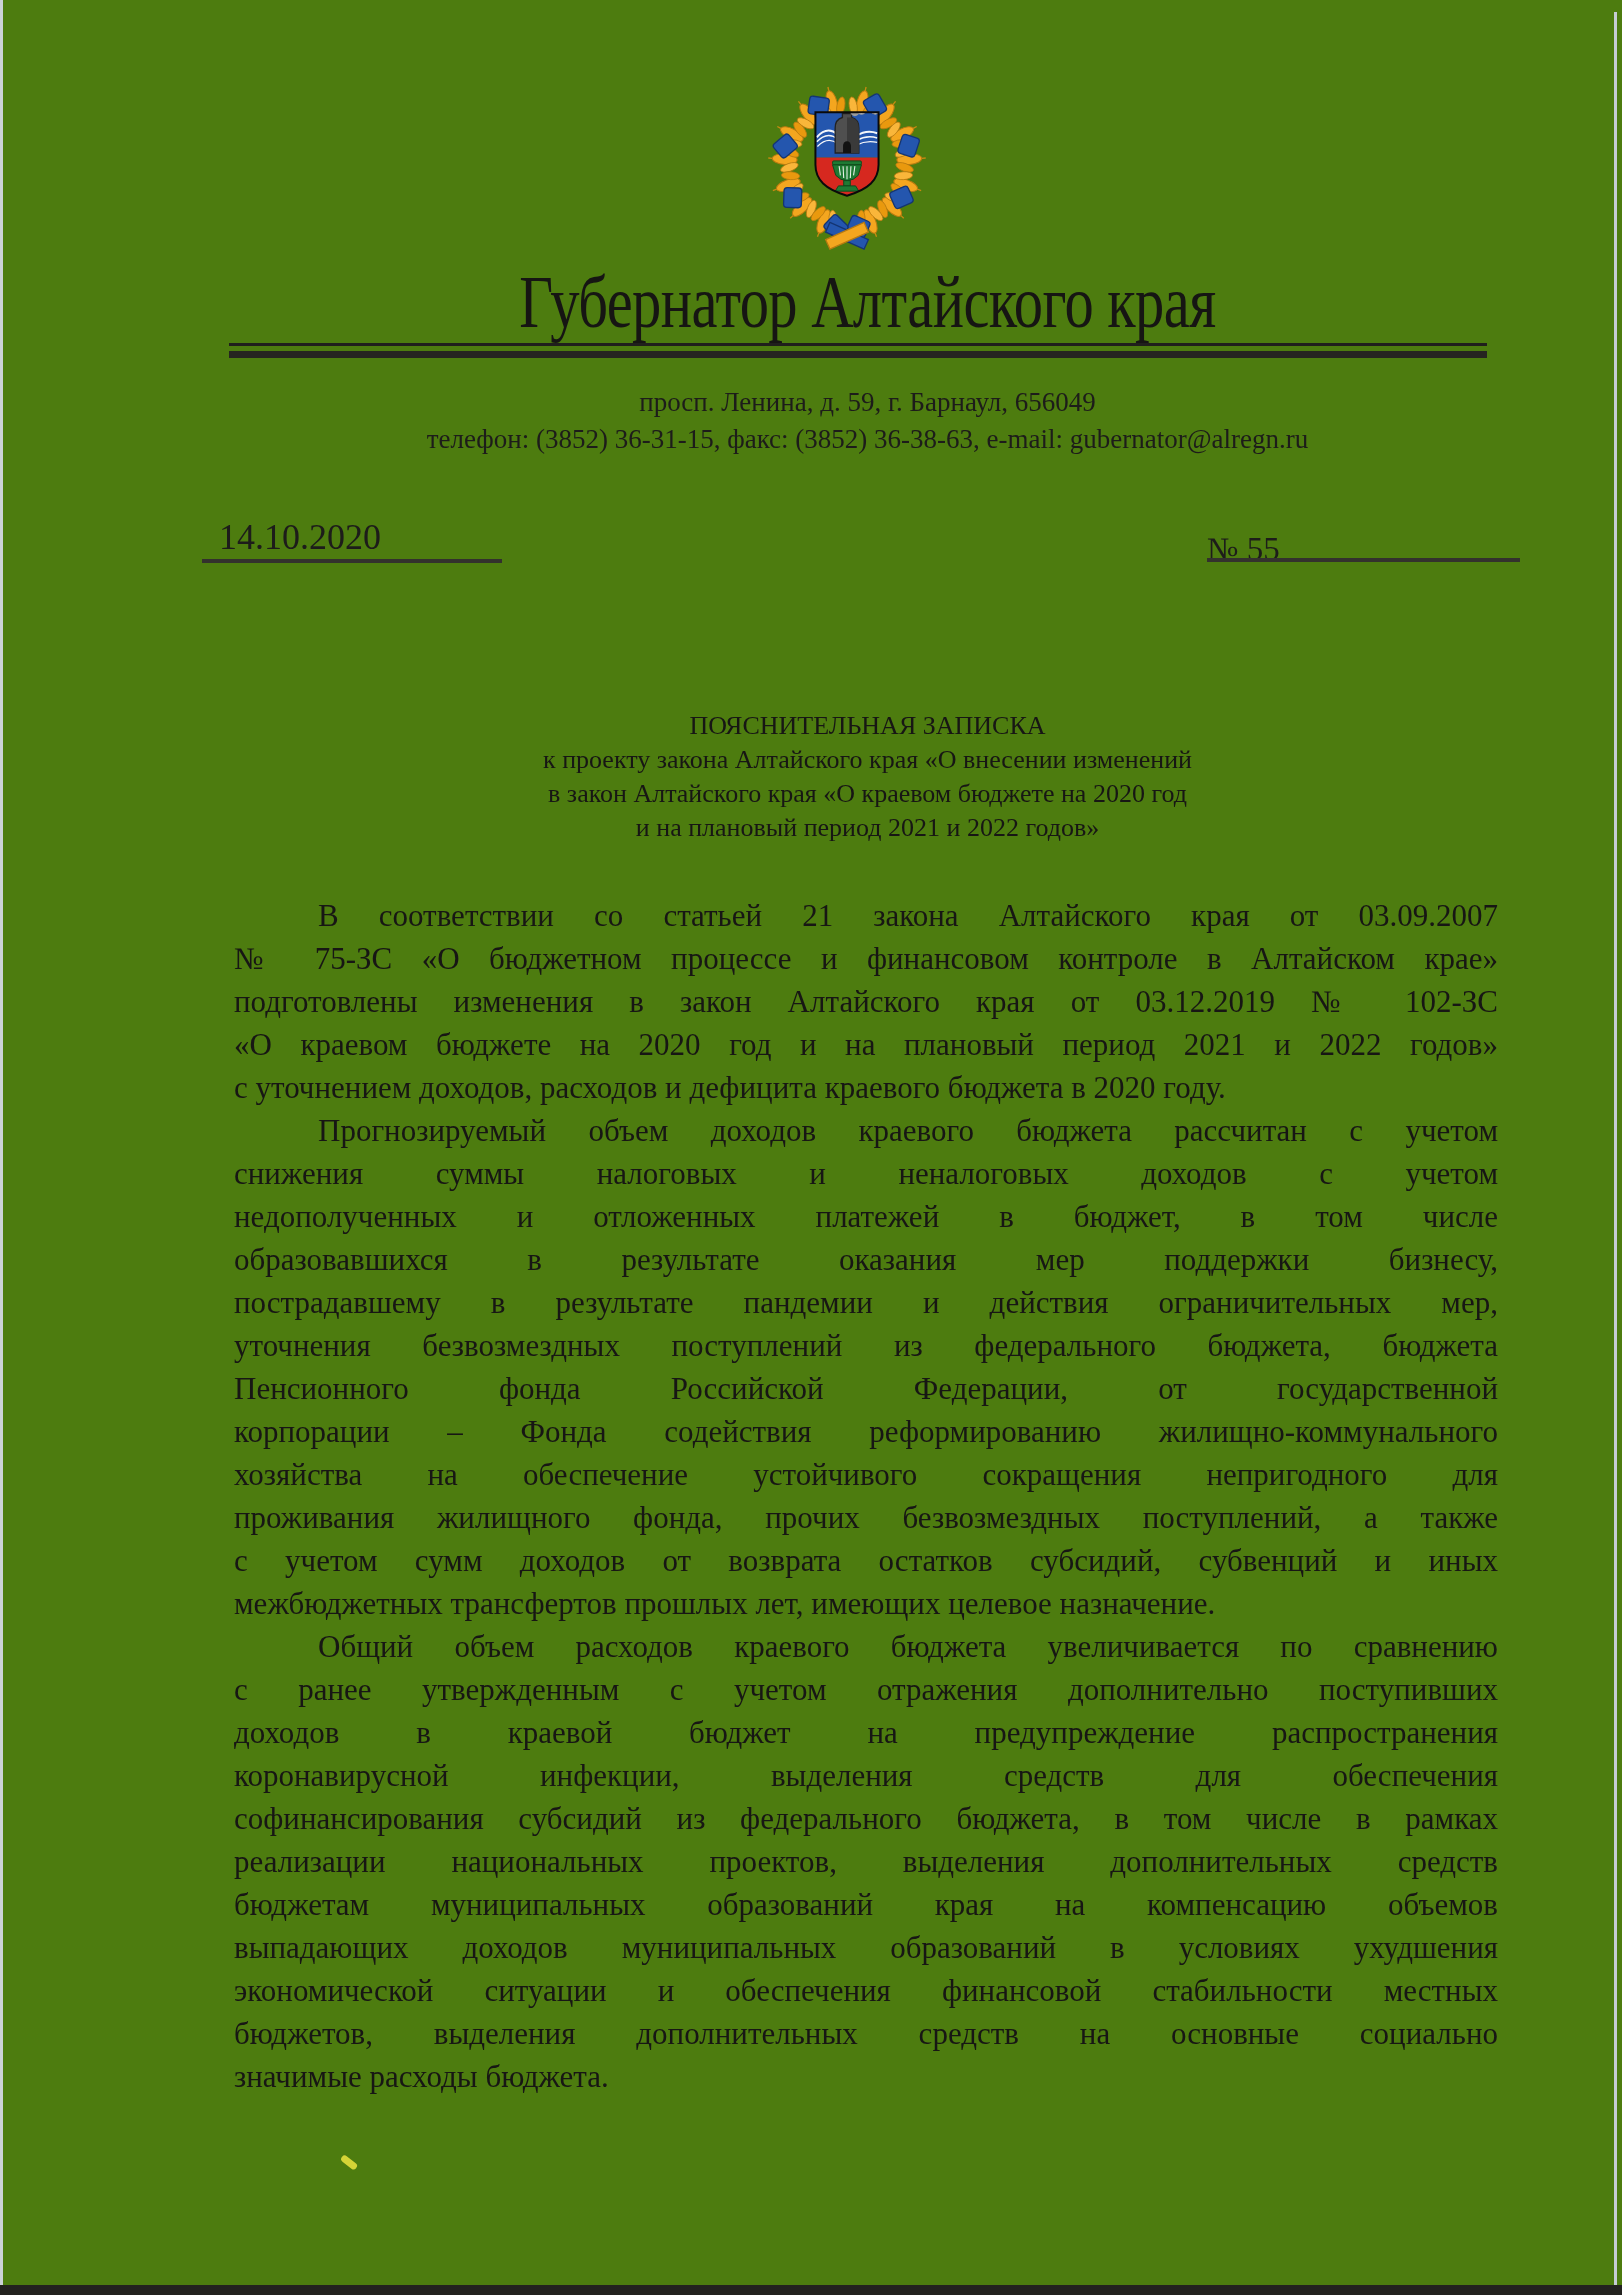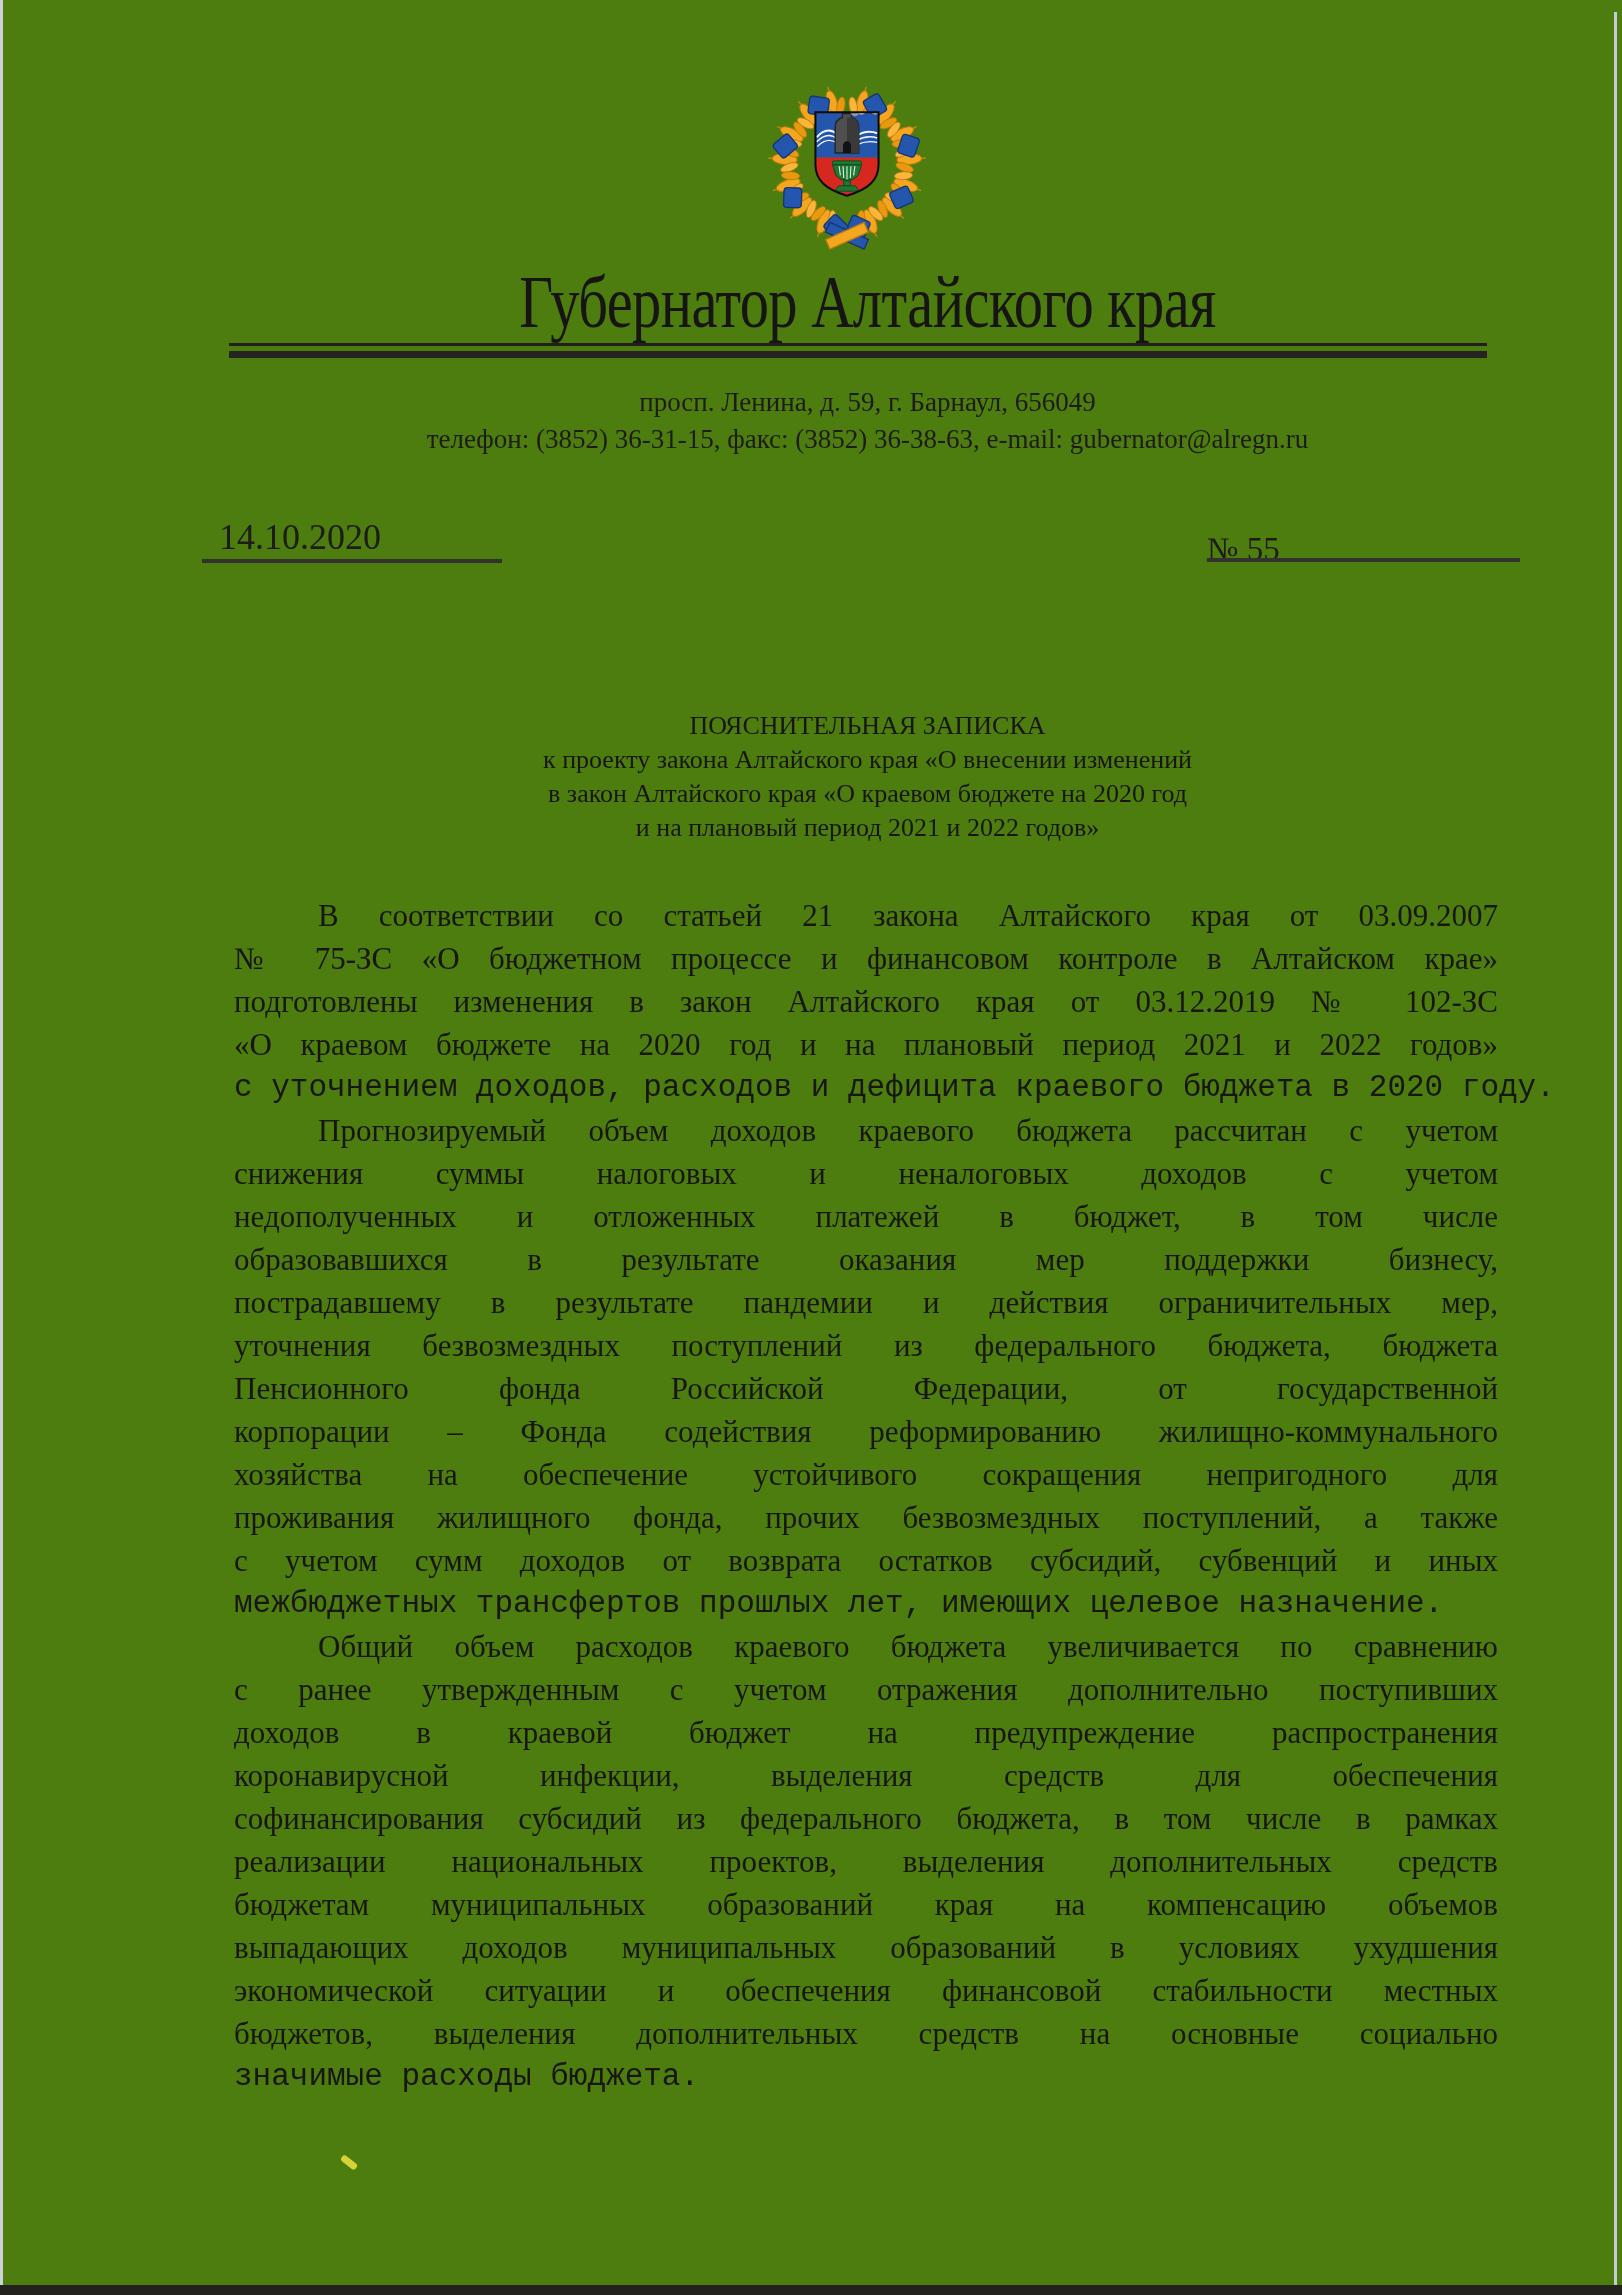--- a/index.html
+++ b/index.html
@@ -33,21 +33,21 @@
   .heading{position:absolute;left:213px;top:709px;width:1309px;text-align:center;font-size:26px;line-height:34px;color:#171614;}
   .h-line{white-space:nowrap;}
   
   .body-text{position:absolute;left:234px;top:894px;width:1264px;font-size:31px;color:#171614;}
   .b-line{
     height:43px;line-height:43px;
     text-align:justify;text-align-last:justify;
     white-space:nowrap;
   }
   .b-line.indent{padding-left:84px;}
-  .b-line.last{text-align-last:left;font-family:Liberation Mono, monospace;}
+  .b-line.last{text-align-last:left;}
   
   .edge-left{position:absolute;left:0;top:0;width:2.6px;height:2295px;background:#ccd2d7;}
   .edge-right{position:absolute;left:1614px;top:11.8px;width:3.3px;height:2284px;background:#c6ccd4;}
   .edge-bottom{position:absolute;left:0;top:2285px;width:1623px;height:10.5px;background:#23221f;}
   .yellow-mark{
     position:absolute;left:340px;top:2159px;width:18.3px;height:7.2px;
     background:#ece43e;border-radius:3.3px;transform:rotate(38deg);opacity:.85;
   }
 </style>
 </head>

